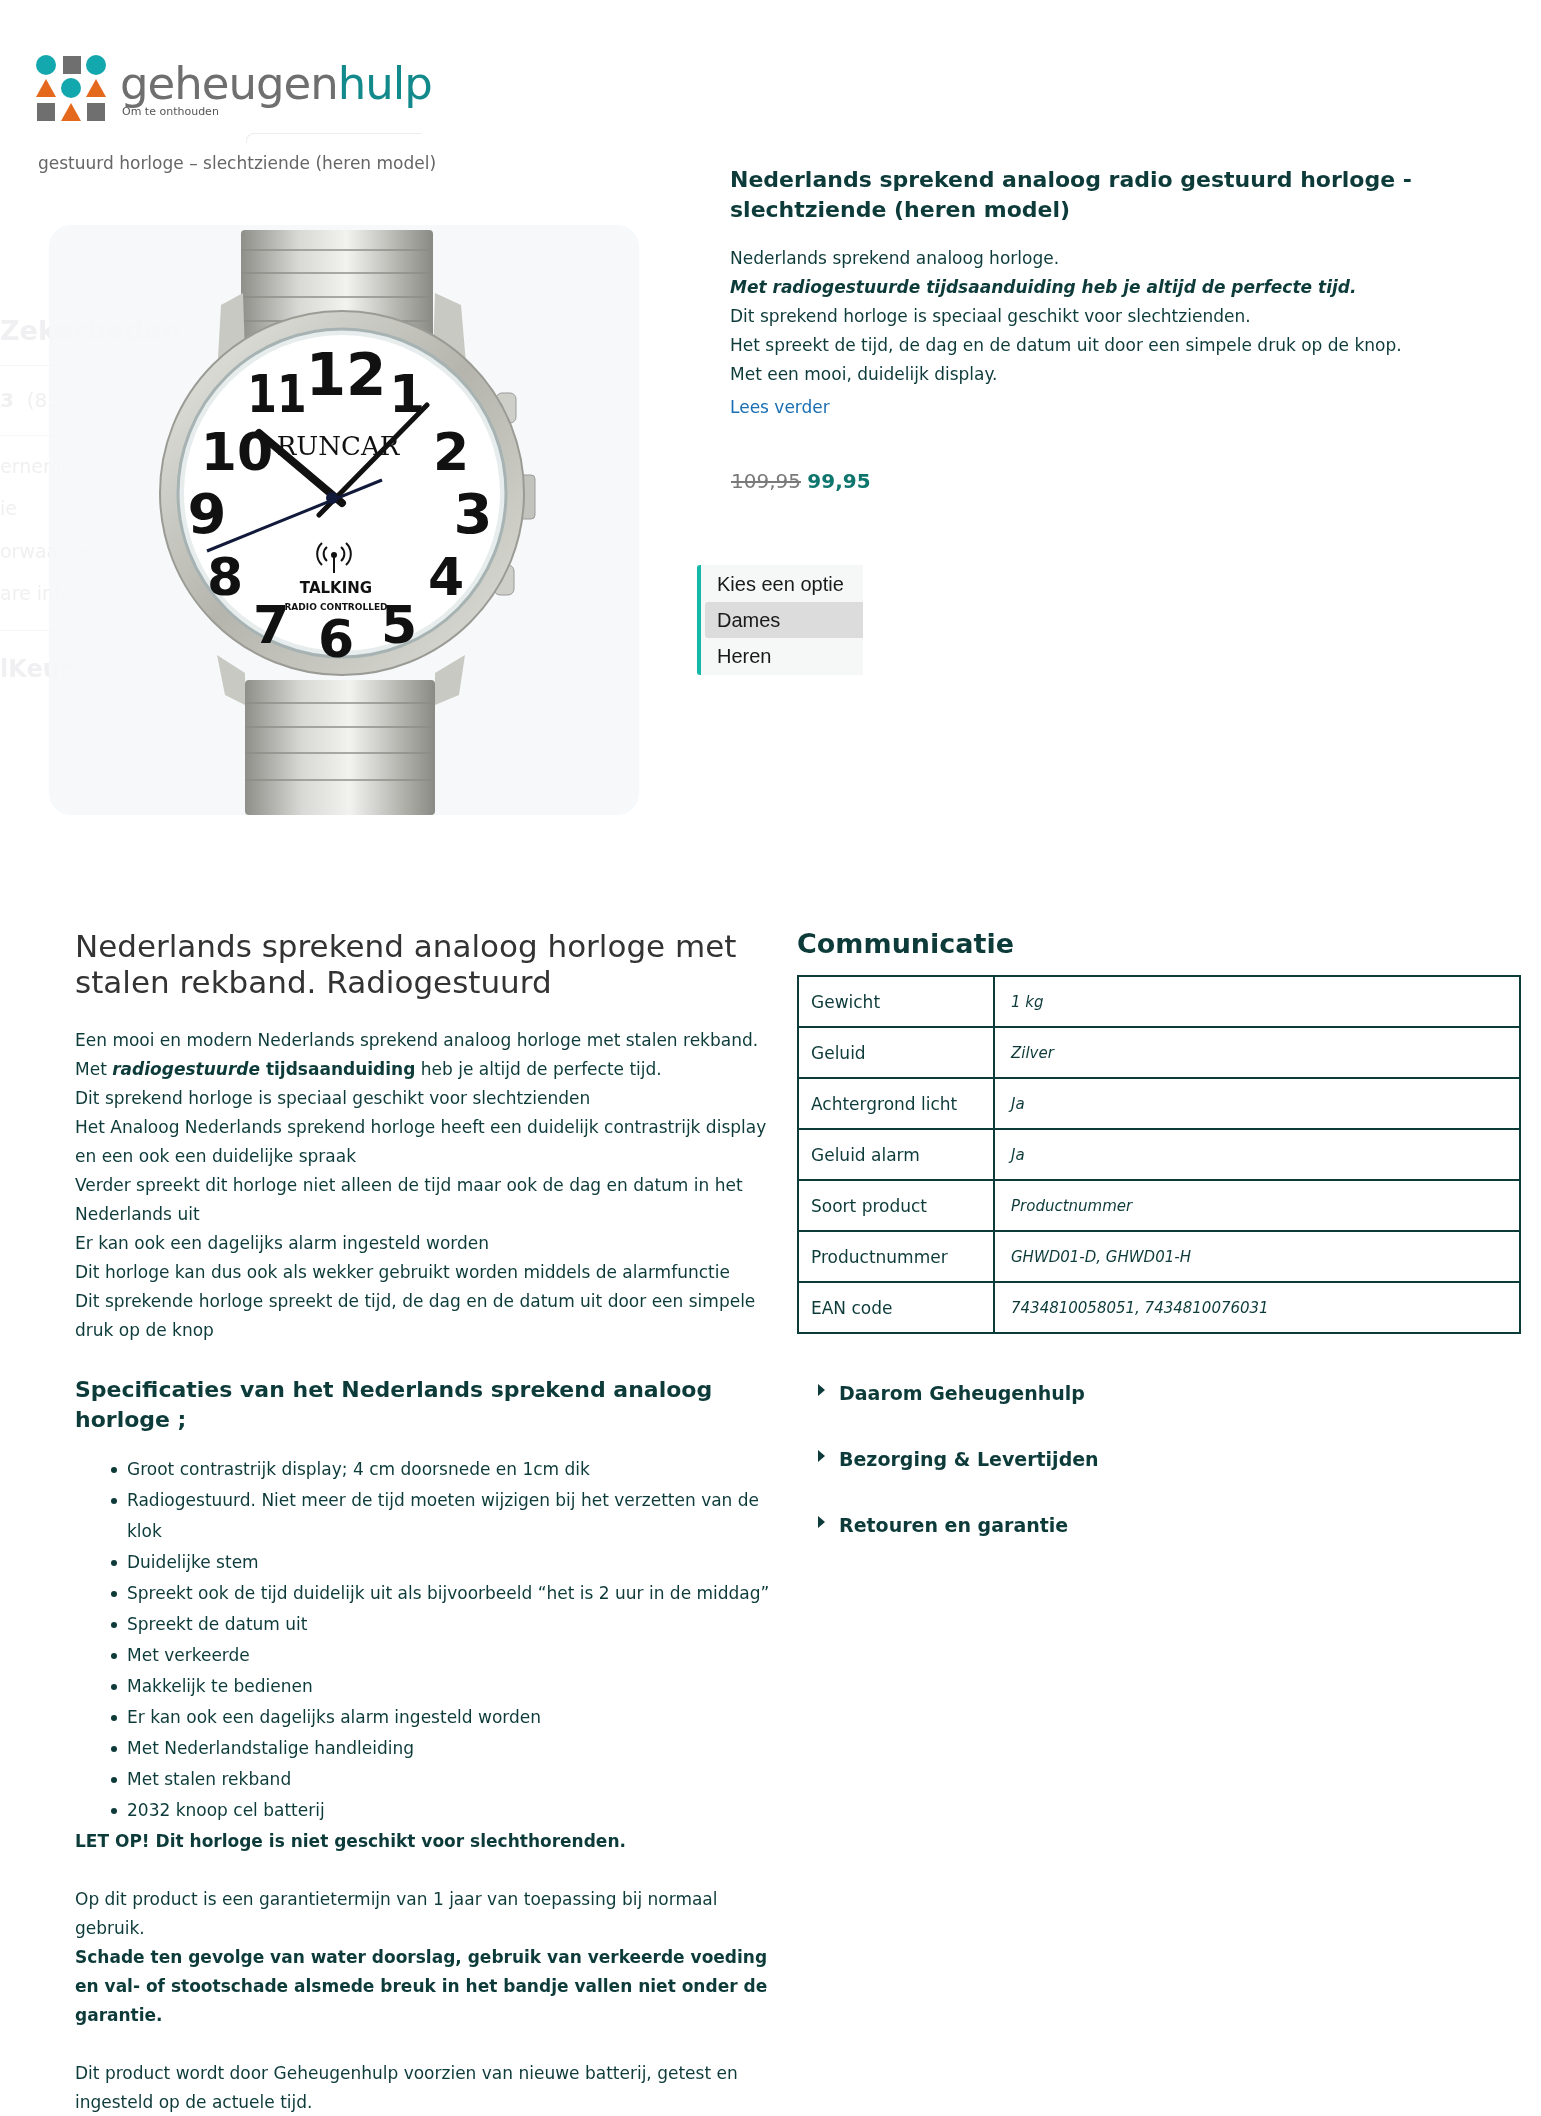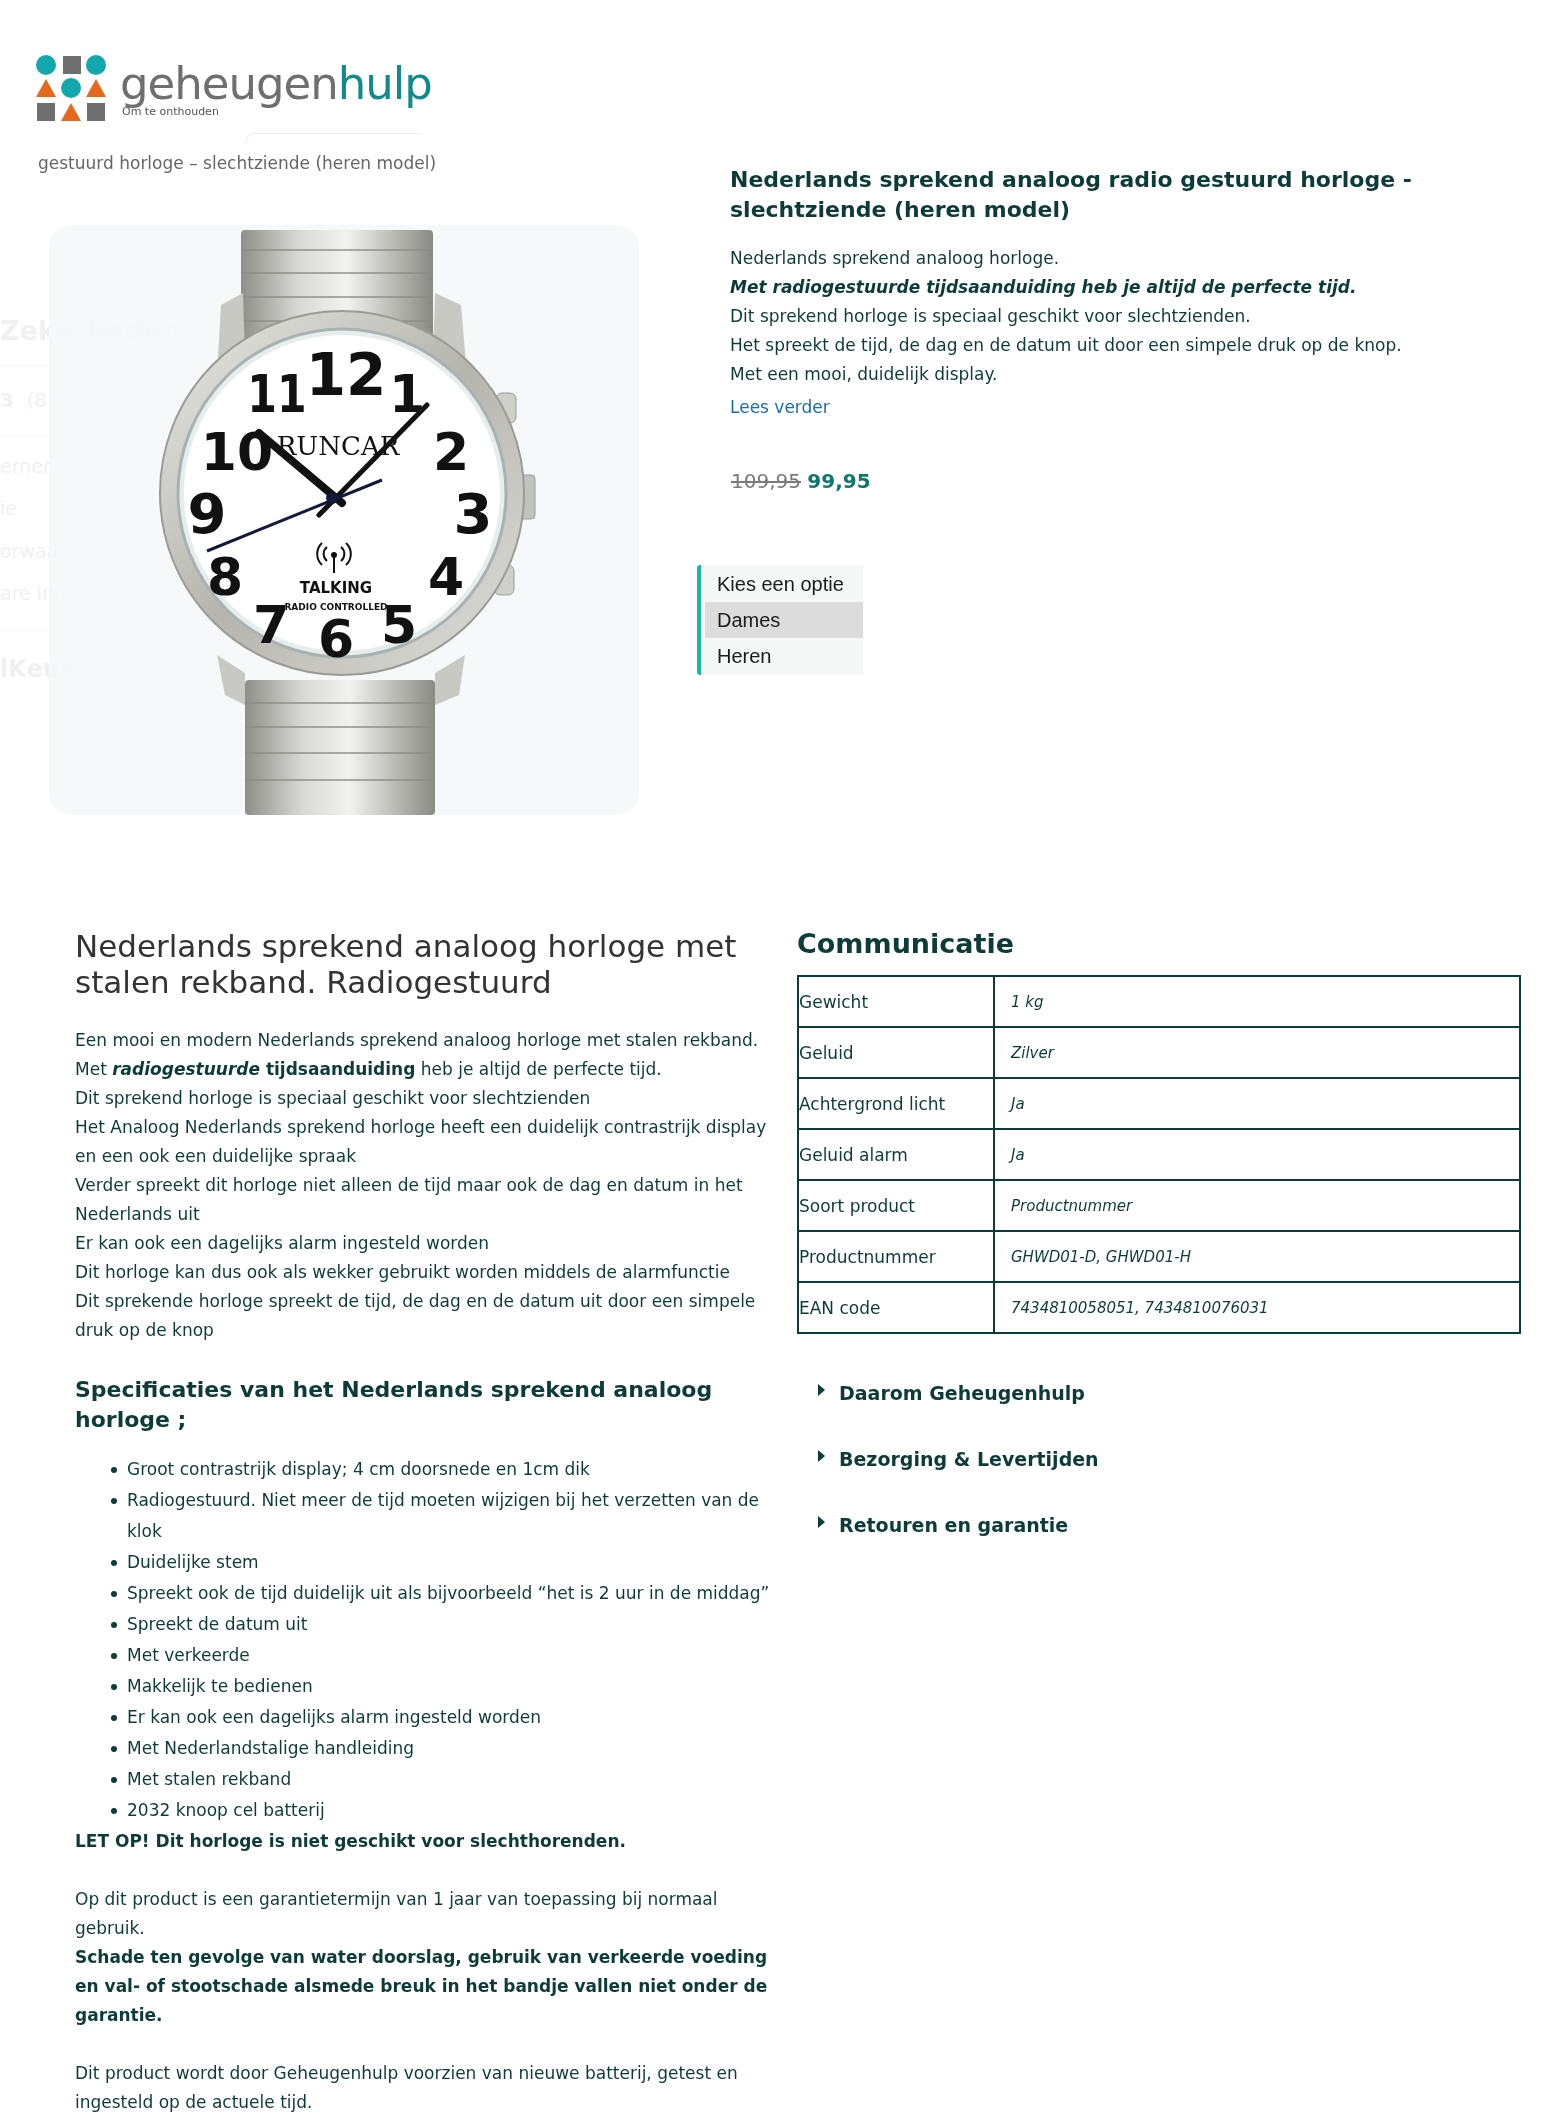--- a/index.html
+++ b/index.html
@@ -58,21 +58,21 @@
   .bullets li { font-size: 17px; line-height: 31px; position: relative; }
   .bullets li::before { content: ""; position: absolute; left: -16px; top: 13px; width: 6px; height: 6px; border-radius: 50%; background: #0d3b3a; }
   .warn { font-size: 17px; font-weight: bold; line-height: 30px; }
   .para { font-size: 17px; line-height: 29px; margin-top: 29px; }
   .para b { font-weight: bold; }
 
   
   .spec-h { position: absolute; left: 797px; top: 928px; font-size: 27px; color: #0d3b3a; }
   .spec-table { position: absolute; left: 797px; top: 975px; width: 724px; border-collapse: collapse; }
   .spec-table td { border: 2px solid #0d3b3a; height: 51px; font-size: 17px; color: #0d3b3a; }
-  .spec-table td.k { width: 196px; padding-left: 0; }
+  .spec-table td.k { width: 196px; padding-left: 12px; }
   .spec-table td.v { padding-left: 16px; font-style: italic; font-size: 15px; }
 
   
   .acc { position: absolute; left: 818px; width: 500px; }
   .acc-item { position: absolute; left: 0; display: flex; align-items: center; font-size: 19px; font-weight: bold; color: #0d3b3a; white-space: nowrap; }
   .acc-caret { width: 0; height: 0; border-top: 6px solid transparent; border-bottom: 6px solid transparent; border-left: 7px solid #0d3b3a; margin-right: 14px; margin-top: -6px; }
 </style>
 </head>
 <body>
 

